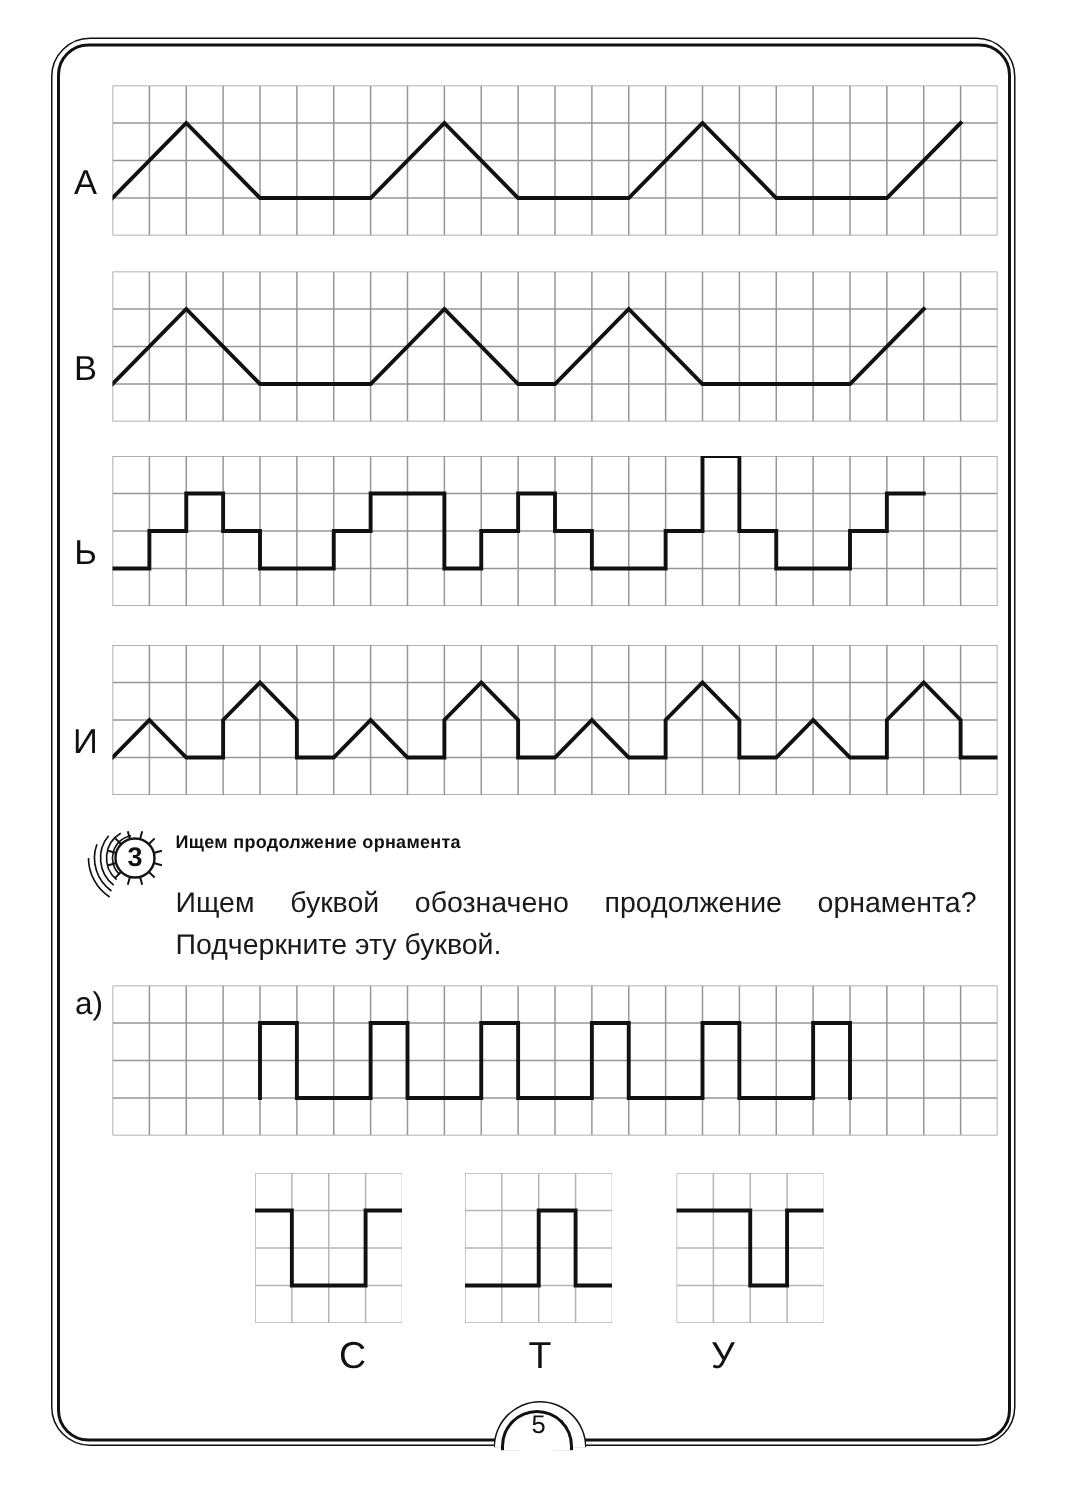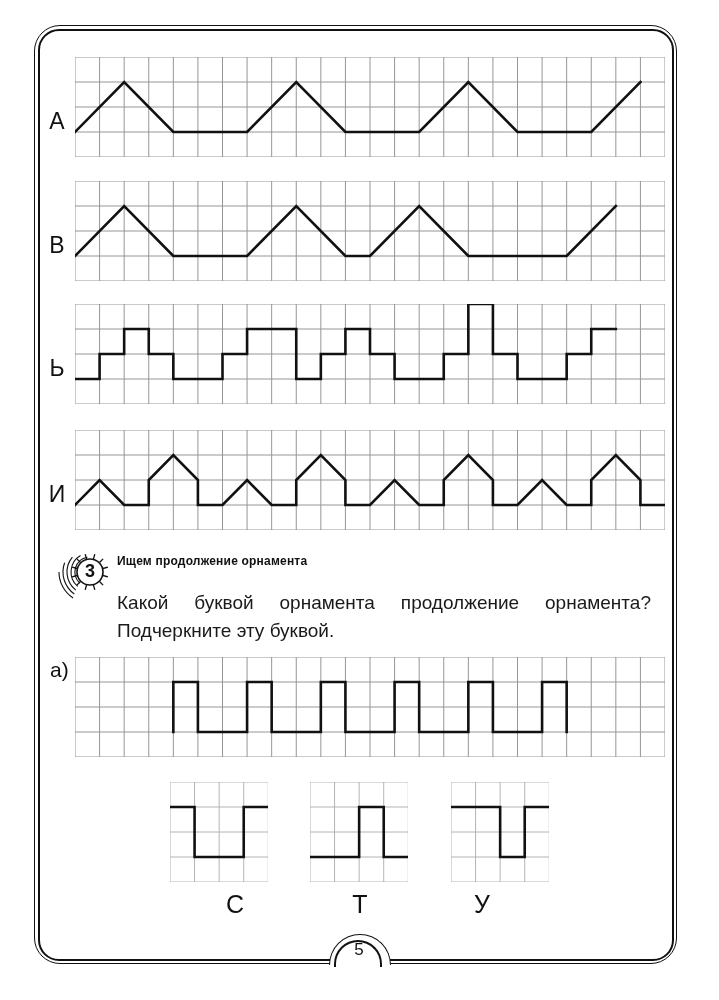--- a/index.html
+++ b/index.html
@@ -83,21 +83,21 @@
         <line x1="41.5" y1="10.0" x2="42.8" y2="5.1" stroke="#111" stroke-width="1.3"></line>
         <line x1="47.5" y1="13.5" x2="51.1" y2="9.9" stroke="#111" stroke-width="1.3"></line>
         <line x1="51.0" y1="19.5" x2="55.9" y2="18.2" stroke="#111" stroke-width="1.3"></line>
         <circle cx="38" cy="23" r="13" fill="#fff" stroke="#111" stroke-width="1.6"></circle>
       </svg>
     <div style="position:absolute;left:26px;top:11px;width:24px;height:22px;line-height:22px;
                 text-align:center;font-size:18px;font-weight:bold;color:#111;">3</div>
   </div>
   <div class="task-title">Ищем продолжение орнамента</div>
   <div class="task-text">
-    <div class="just">Какой буквой орнамента продолжение орнамента?</div>
+    <div class="just">Ищем буквой обозначено продолжение орнамента?</div>
     <div>Подчеркните эту буквой.</div>
   </div>
 
   <div class="ex-label" style="left:50px;top:658px;">а)</div>
   <div class="strip-grid" style="left:75px;top:657px;"><svg width="590.0" height="100.0" viewBox="0 0 24 4" preserveAspectRatio="none">
         <path d="M0 0V4M1 0V4M2 0V4M3 0V4M4 0V4M5 0V4M6 0V4M7 0V4M8 0V4M9 0V4M10 0V4M11 0V4M12 0V4M13 0V4M14 0V4M15 0V4M16 0V4M17 0V4M18 0V4M19 0V4M20 0V4M21 0V4M22 0V4M23 0V4M24 0V4M0 0H24M0 1H24M0 2H24M0 3H24M0 4H24" fill="none" stroke="#969696" stroke-width="1" vector-effect="non-scaling-stroke"></path>
         <polyline points="4,3 4,1 5,1 5,3 7,3 7,1 8,1 8,3 10,3 10,1 11,1 11,3 13,3 13,1 14,1 14,3 16,3 16,1 17,1 17,3 19,3 19,1 20,1 20,3" fill="none" stroke="#111111" stroke-width="2.6" stroke-linecap="square" stroke-linejoin="miter" vector-effect="non-scaling-stroke"></polyline>
       </svg></div>
 
   <div class="strip-grid" style="left:170px;top:782px;"><svg width="98.3" height="100.0" viewBox="0 0 4 4" preserveAspectRatio="none">

